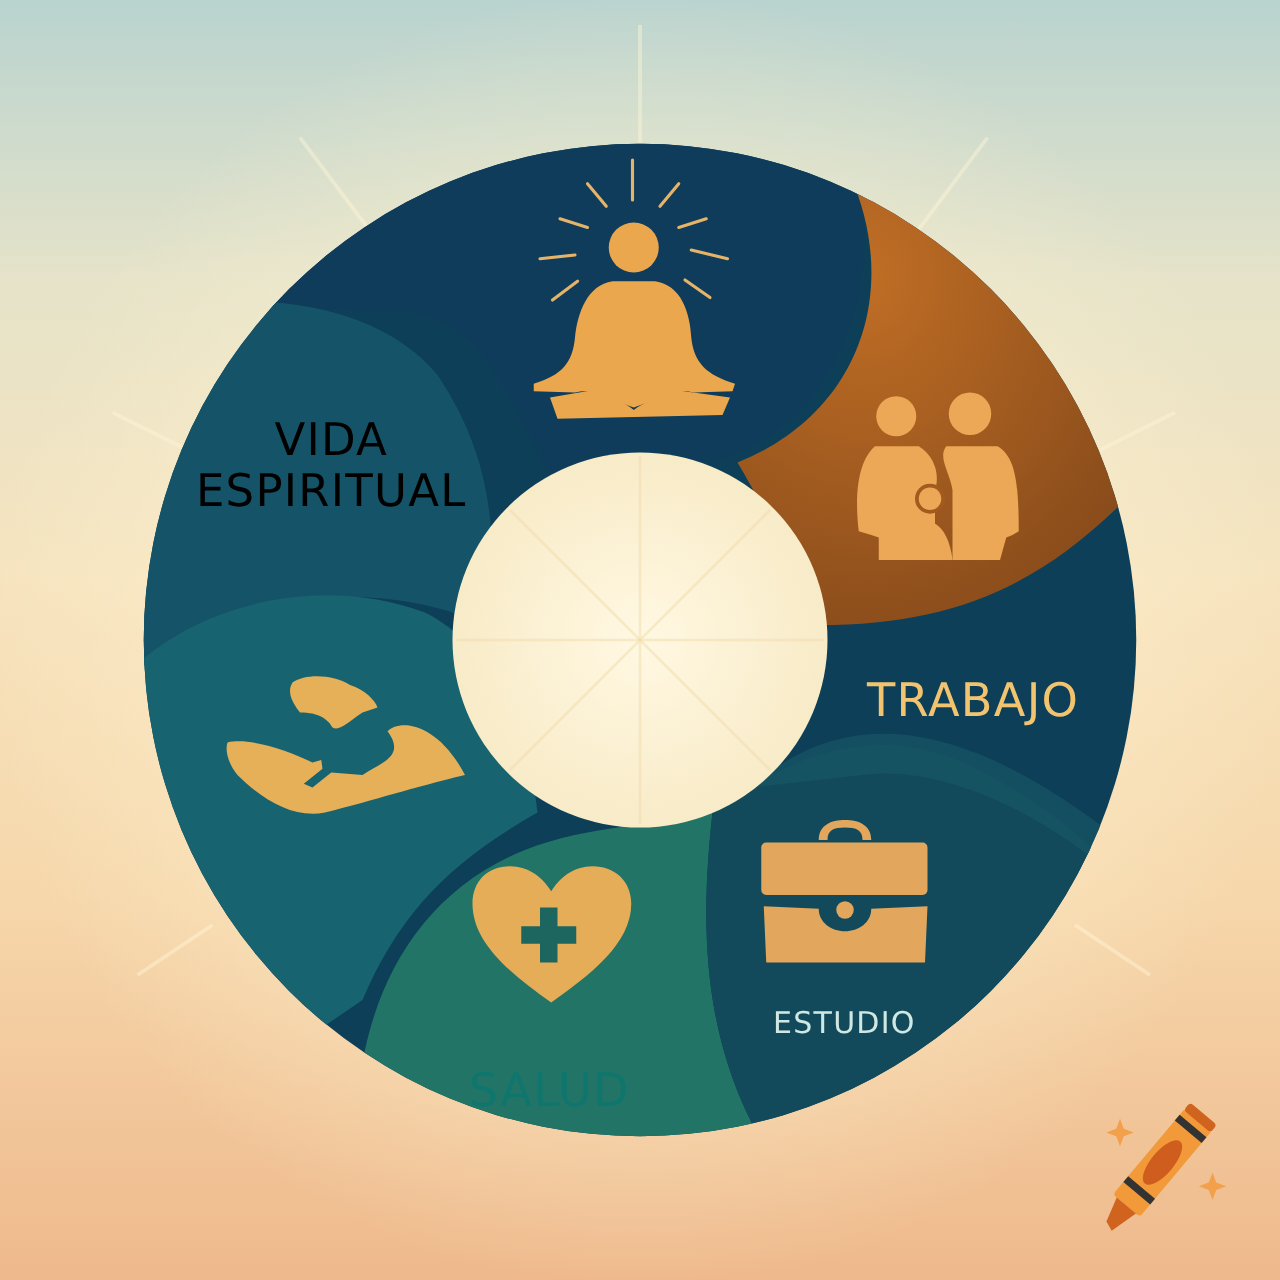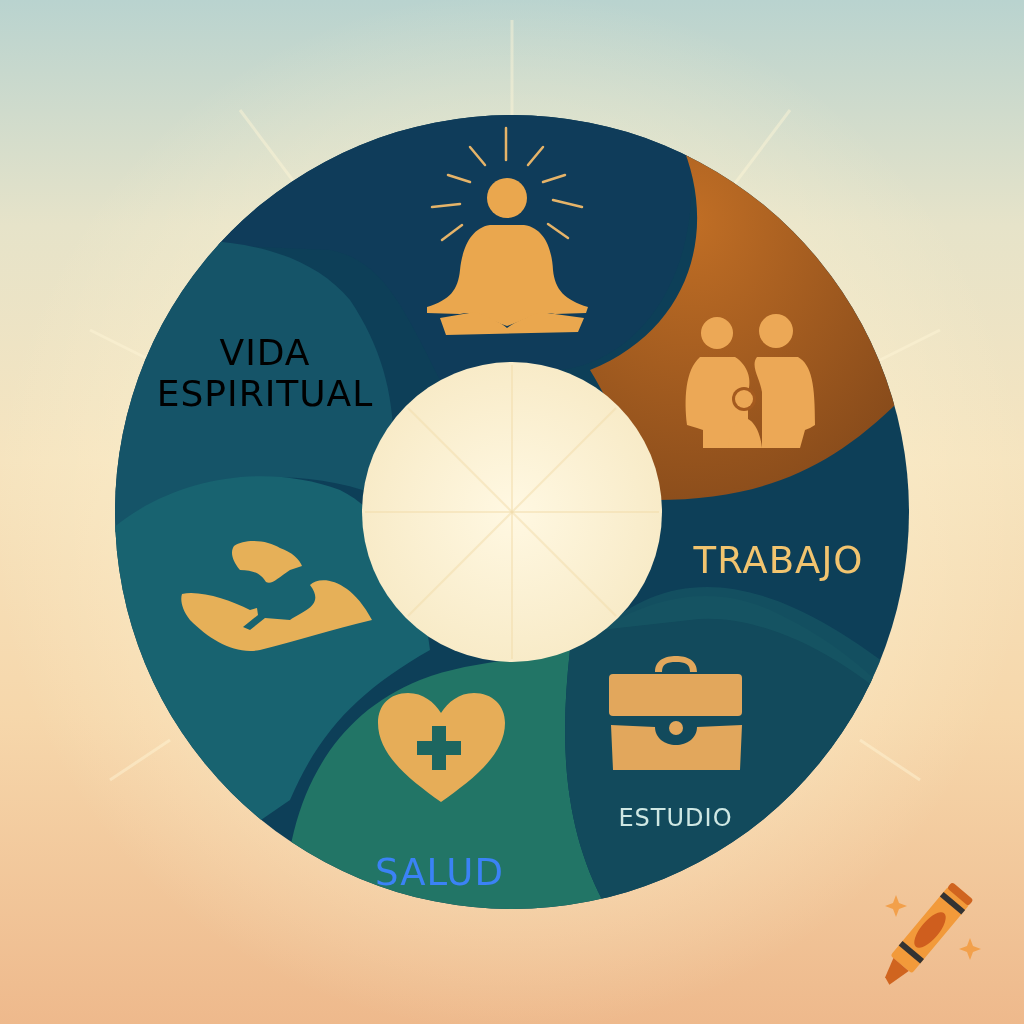--- a/index.html
+++ b/index.html
@@ -12,21 +12,21 @@
     position:absolute; left:0; top:0; width:1024px; height:1024px;
     background: radial-gradient(circle at 512px 512px, rgba(255,250,225,0.9) 0px, rgba(255,244,210,0.55) 250px, rgba(255,240,200,0) 520px);
   }
   svg.main { position:absolute; left:0; top:0; }
   .label {
     position:absolute; font-family:"DejaVu Sans", sans-serif; letter-spacing:1px;
     white-space:nowrap; text-align:center; line-height:1.15;
   }
   #lbl-vida { left:150px; top:332px; width:230px; color:#000000; font-size:36px; }
   #lbl-trabajo { left:676px; top:540px; width:205px; color:#f2c46f; font-size:37px; }
-  #lbl-salud { left:362px; top:852px; width:155px; color:#3b82f6; font-size:37px; }
+  #lbl-salud { left:362px; top:852px; width:155px; color:#0f766e; font-size:37px; }
   #lbl-estudio { left:598px; top:805px; width:155px; color:#cfe8e4; font-size:24px; }
 </style>
 </head>
 <body>
 
 <div class="glow"></div>
 
 <svg class="main" width="1024" height="1024" viewBox="0 0 1024 1024">
   <defs>
     <clipPath id="ring">

